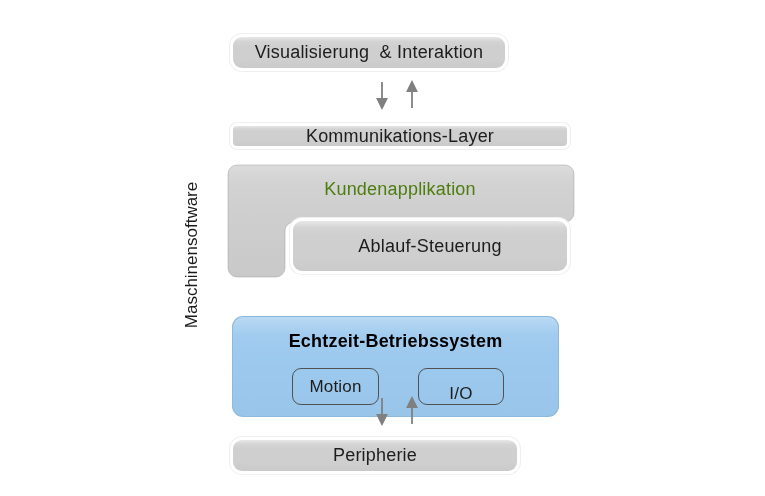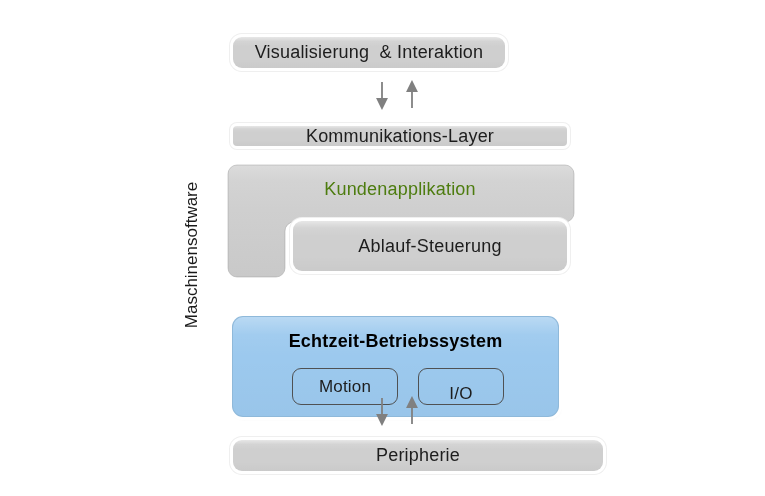--- a/index.html
+++ b/index.html
@@ -69,21 +69,21 @@
     left: 233px; top: 37px; width: 272px; height: 31px;
     border-radius: 9px;
   }
   
   #box-komm {
     left: 233px; top: 126px; width: 334px; height: 20px;
     border-radius: 4px;
   }
   
   #box-peripherie {
-    left: 233px; top: 440px; width: 370px; height: 31px;
+    left: 233px; top: 440px; width: 284px; height: 31px;
     border-radius: 9px;
   }
 
   
   
   #kunden-shape {
     position: absolute;
     left: 226px;
     top: 158px;
     width: 350px;
@@ -151,21 +151,21 @@
     display: flex;
     align-items: center;
     justify-content: center;
     box-sizing: border-box;
   }
   .subbox .txt {
     font-size: 17px;
     color: #1d1d1d;
     letter-spacing: 0.2px;
   }
-  #box-motion { left: 59px; width: 106px; }
+  #box-motion { left: 59px; width: 87px; }
   #box-io     { left: 185px; width: 86px; align-items: flex-end; }
 
   
   .arrows {
     position: absolute;
     width: 60px;
     height: 32px;
   }
   #arrows-top    { left: 368px; top: 80px; }
   #arrows-bottom { left: 368px; top: 396px; }

